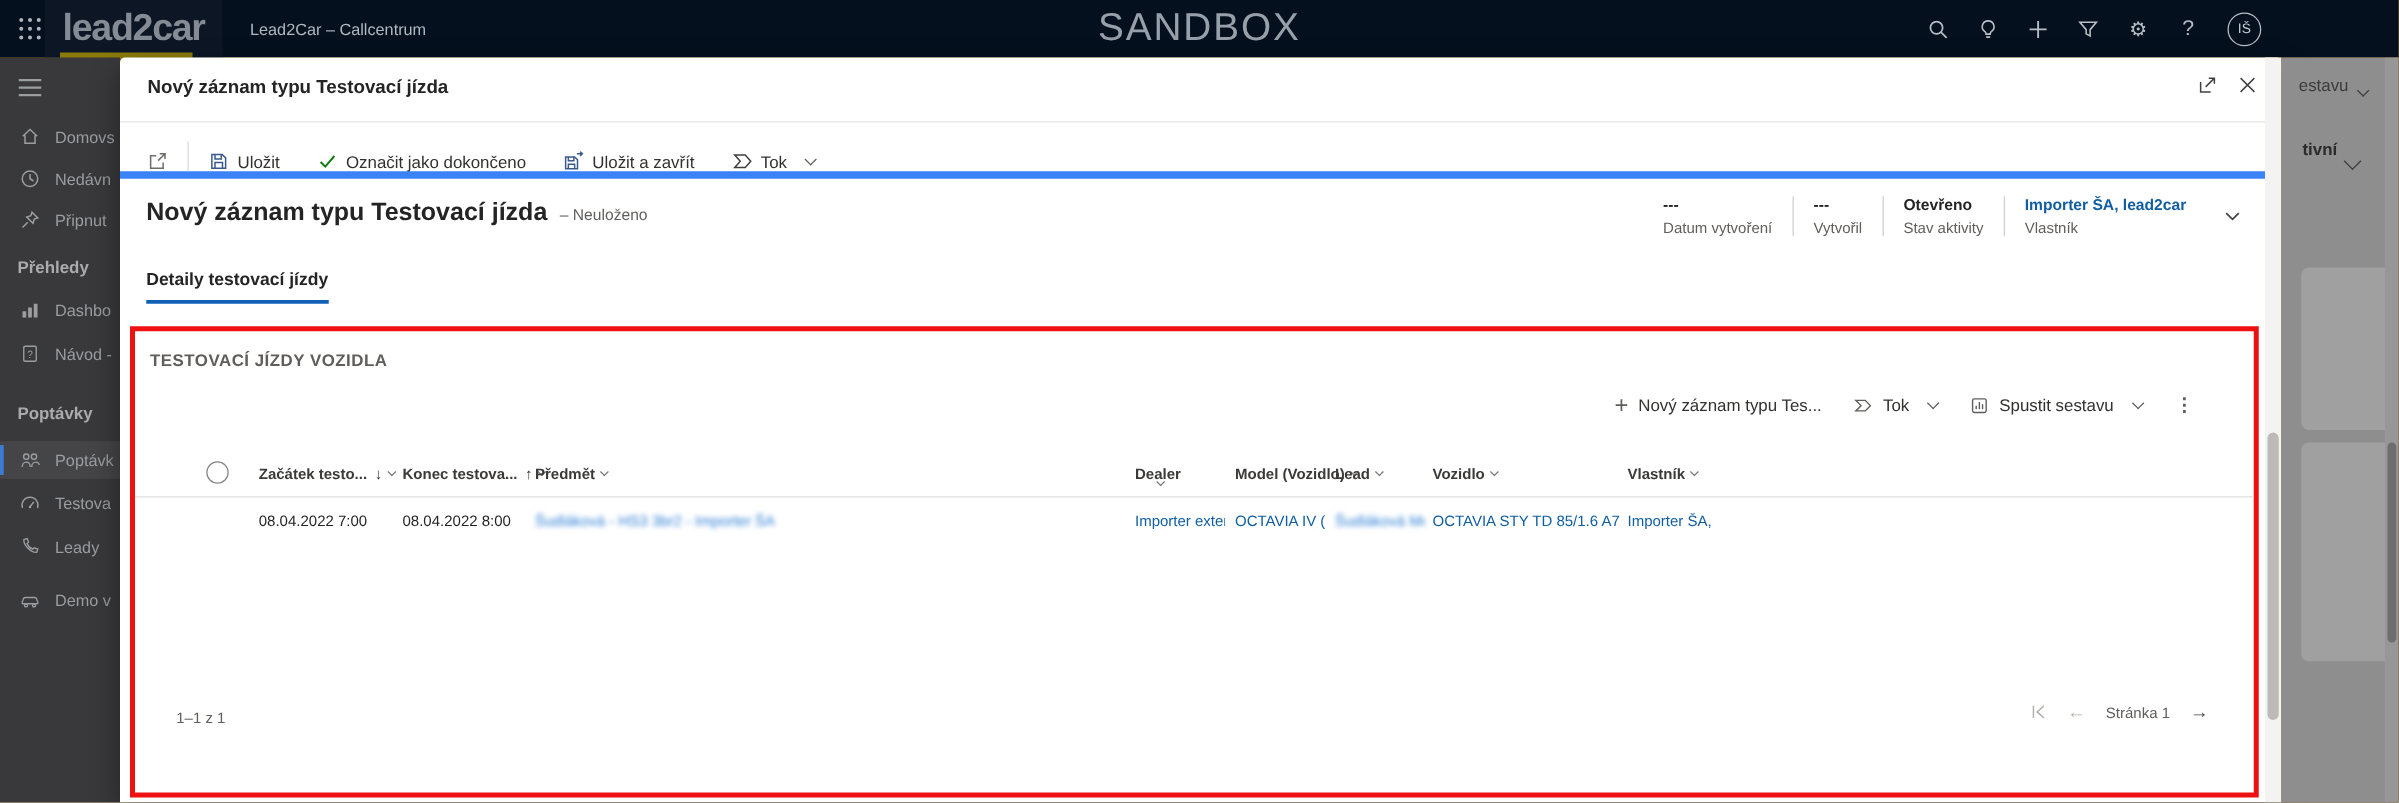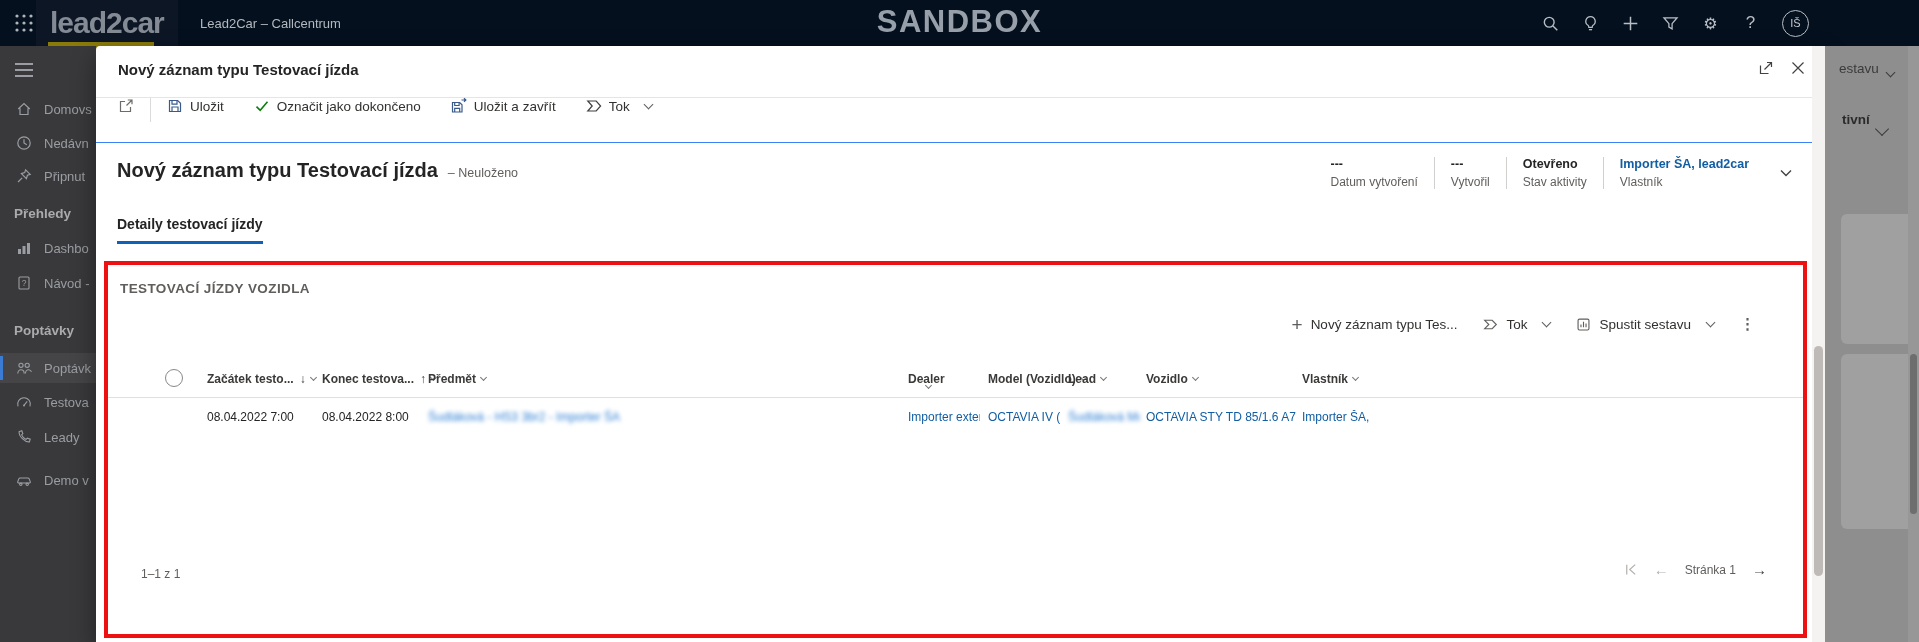--- a/index.html
+++ b/index.html
@@ -6,21 +6,21 @@
   body { font-family:"Liberation Sans", sans-serif; background:#222; }
   .screen { position:relative; width:1919px; height:642px; overflow:hidden; background:#a16207; }
 
   
   .topbar { position:absolute; left:0; top:0; width:1919px; height:46px; background:#05101e; color:#b8bec6; }
   .waffle { position:absolute; left:14px; top:13px; width:20px; height:20px; color:#aeb4bb; cursor:pointer; }
   .logo-block { position:absolute; left:36px; top:0; height:46px; padding:0 14px; background:#0c1625; display:flex; align-items:center; }
   .logo-text { font-size:30px; font-weight:700; color:#858b95; letter-spacing:-1px; }
   .logo-gold { position:absolute; left:48px; top:42px; width:106px; height:5px; background:#8a7a0a; }
   .app-context { position:absolute; left:200px; top:16px; font-size:13px; color:#b2b8bf; }
-  .env-banner { position:absolute; left:50%; top:4px; transform:translateX(-50%); font-size:31px; font-weight:700; letter-spacing:1.5px; color:#97a0aa; }
+  .env-banner { position:absolute; left:50%; top:4px; transform:translateX(-50%); font-size:31px; font-weight:400; letter-spacing:1.5px; color:#97a0aa; }
   .topbar-icons { position:absolute; right:110px; top:0; height:46px; display:flex; align-items:center; gap:23px; }
   .tb-icon { width:17px; height:17px; color:#b8bec6; cursor:pointer; display:flex; align-items:center; justify-content:center; font-size:16px; }
   .avatar { width:27px; height:27px; border:1px solid #b8bec6; border-radius:50%; display:flex; align-items:center; justify-content:center; font-size:11px; color:#c3c9d0; cursor:pointer; }
 
   
   .sidebar { position:absolute; left:0; top:46px; width:96px; height:596px; background:#39393b; overflow:hidden; }
   .hamburger { position:absolute; left:14px; top:16px; width:20px; height:16px; color:#9a9da1; cursor:pointer; }
   .nav-item { position:absolute; left:0; width:96px; height:30px; display:flex; align-items:center; color:#9a9da1; font-size:13px; white-space:nowrap; overflow:hidden; cursor:pointer; }
   .nav-item .nv-icon { position:absolute; left:16px; width:16px; height:16px; }
   .nav-item .nv-label { position:absolute; left:44px; }
@@ -28,21 +28,21 @@
   .nav-item.selected { background:#454547; }
   .sel-bar { position:absolute; left:0; top:3px; width:3px; height:24px; background:#3b7bd4; }
 
   
   .modal { position:absolute; left:96px; top:46px; width:1729px; height:596px; background:#fff; border-radius:4px 4px 0 0; box-shadow:0 10px 24px rgba(0,0,0,.4); }
   .m-titlebar { position:absolute; left:0; top:0; width:100%; height:52px; border-bottom:1px solid #e7e5e3; }
   .m-title { position:absolute; left:22px; top:15px; font-size:15px; font-weight:700; color:#242424; }
   .m-tb-icons { position:absolute; right:19px; top:14px; display:flex; gap:16px; }
   .m-tb-icons .ic { width:16px; height:16px; color:#424242; cursor:pointer; font-size:15px; line-height:16px; text-align:center; }
 
-  .cmdbar { position:absolute; left:0; top:52px; width:100%; height:45px; border-bottom:1px solid #3b82f6; display:flex; align-items:flex-start; padding-left:22px; }
+  .cmdbar { position:absolute; left:0; top:52px; width:100%; height:45px; border-bottom:6px solid #3b82f6; display:flex; align-items:flex-end; padding-left:22px; }
   .cmd { display:flex; align-items:center; gap:7px; font-size:13.5px; color:#323130; cursor:pointer; }
   .cmd + .cmd { margin-left:30px; }
   .cmd .ci { width:16px; height:16px; }
   .cmd-sep { width:1px; height:24px; background:#dcdbda; margin:0 16px; }
   .chev { display:inline-block; width:7px; height:7px; border-right:1.4px solid currentColor; border-bottom:1.4px solid currentColor; transform:rotate(45deg); margin:-3px 0 0 8px; }
   .chev.sm { width:5px; height:5px; margin-left:5px; border-width:1.2px; }
 
   .m-header { position:absolute; left:0; top:97px; width:100%; height:72px; }
   .h1-row { position:absolute; left:21px; top:16px; display:flex; align-items:baseline; }
   .h1 { font-size:20px; font-weight:700; color:#242424; }

